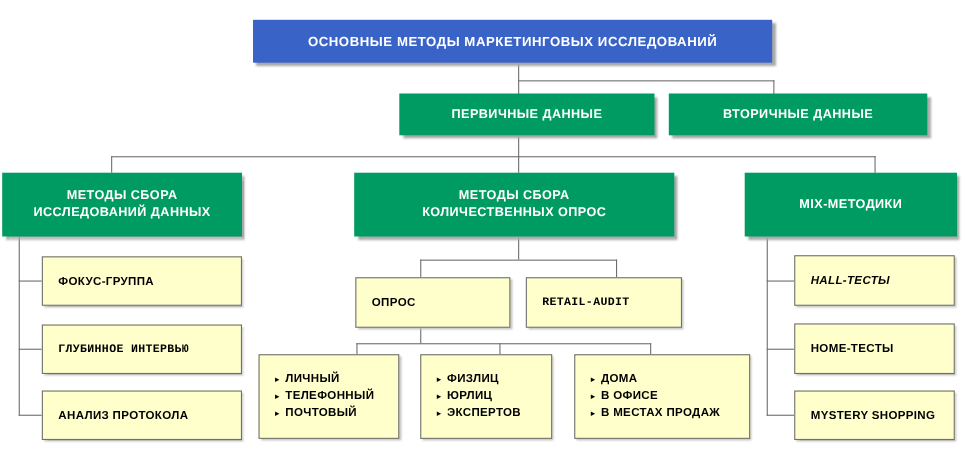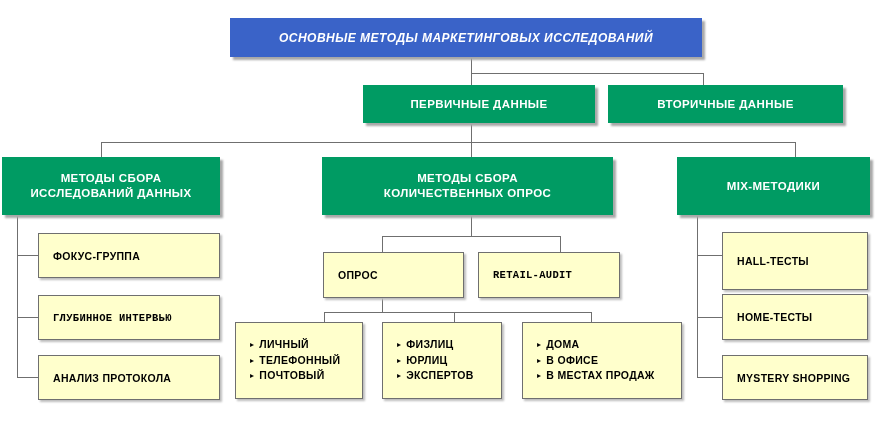--- a/index.html
+++ b/index.html
@@ -6,21 +6,21 @@
   #canvas{
     position:relative;width:881px;height:422px;background:#ffffff;
     font-family:"Liberation Sans","DejaVu Sans",sans-serif;
     font-weight:bold;overflow:hidden;
   }
   .box{
     position:absolute;box-sizing:border-box;display:flex;align-items:center;
   }
   .blue{
     background:#3a63c8;color:#ffffff;justify-content:center;text-align:center;
-    font-size:12px;letter-spacing:.5px;box-shadow:3px 3px 2px #a8a8a8;font-style:italic;
+    font-size:12px;letter-spacing:.5px;box-shadow:3px 3px 2px #a8a8a8;
   }
   .green{
     background:#009b63;color:#ffffff;justify-content:center;text-align:center;
     font-size:11.5px;letter-spacing:.4px;box-shadow:3px 3px 2px #a8a8a8;
   }
   .green .stack{display:flex;flex-direction:column;width:100%;line-height:15px;}
   .yellow{
     background:#ffffcc;border:1px solid #6f6f6f;color:#000000;
     font-size:10.5px;letter-spacing:.3px;padding-left:14px;
     box-shadow:2px 2px 2px #bdbdbd;
@@ -151,21 +151,21 @@
           <span class="blt">▸</span>
           <span>В ОФИСЕ</span>
         </div>
       <div class="bi">
           <span class="blt">▸</span>
           <span>В МЕСТАХ ПРОДАЖ</span>
         </div>
     </div>
   </div>
 
-  <div class="box yellow" style="left:722px;top:232px;width:146px;height:58px;">
+  <div class="box yellow" style="left:722px;top:232px;width:146px;height:46px;font-style:italic;">
     <span>HALL-ТЕСТЫ</span>
   </div>
   <div class="box yellow" style="left:722px;top:355px;width:146px;height:45px;">
     <span>MYSTERY SHOPPING</span>
   </div>
   <div class="box yellow" style="left:722px;top:294px;width:146px;height:46px;">
     <span>HOME-ТЕСТЫ</span>
   </div>
 
 </div>

